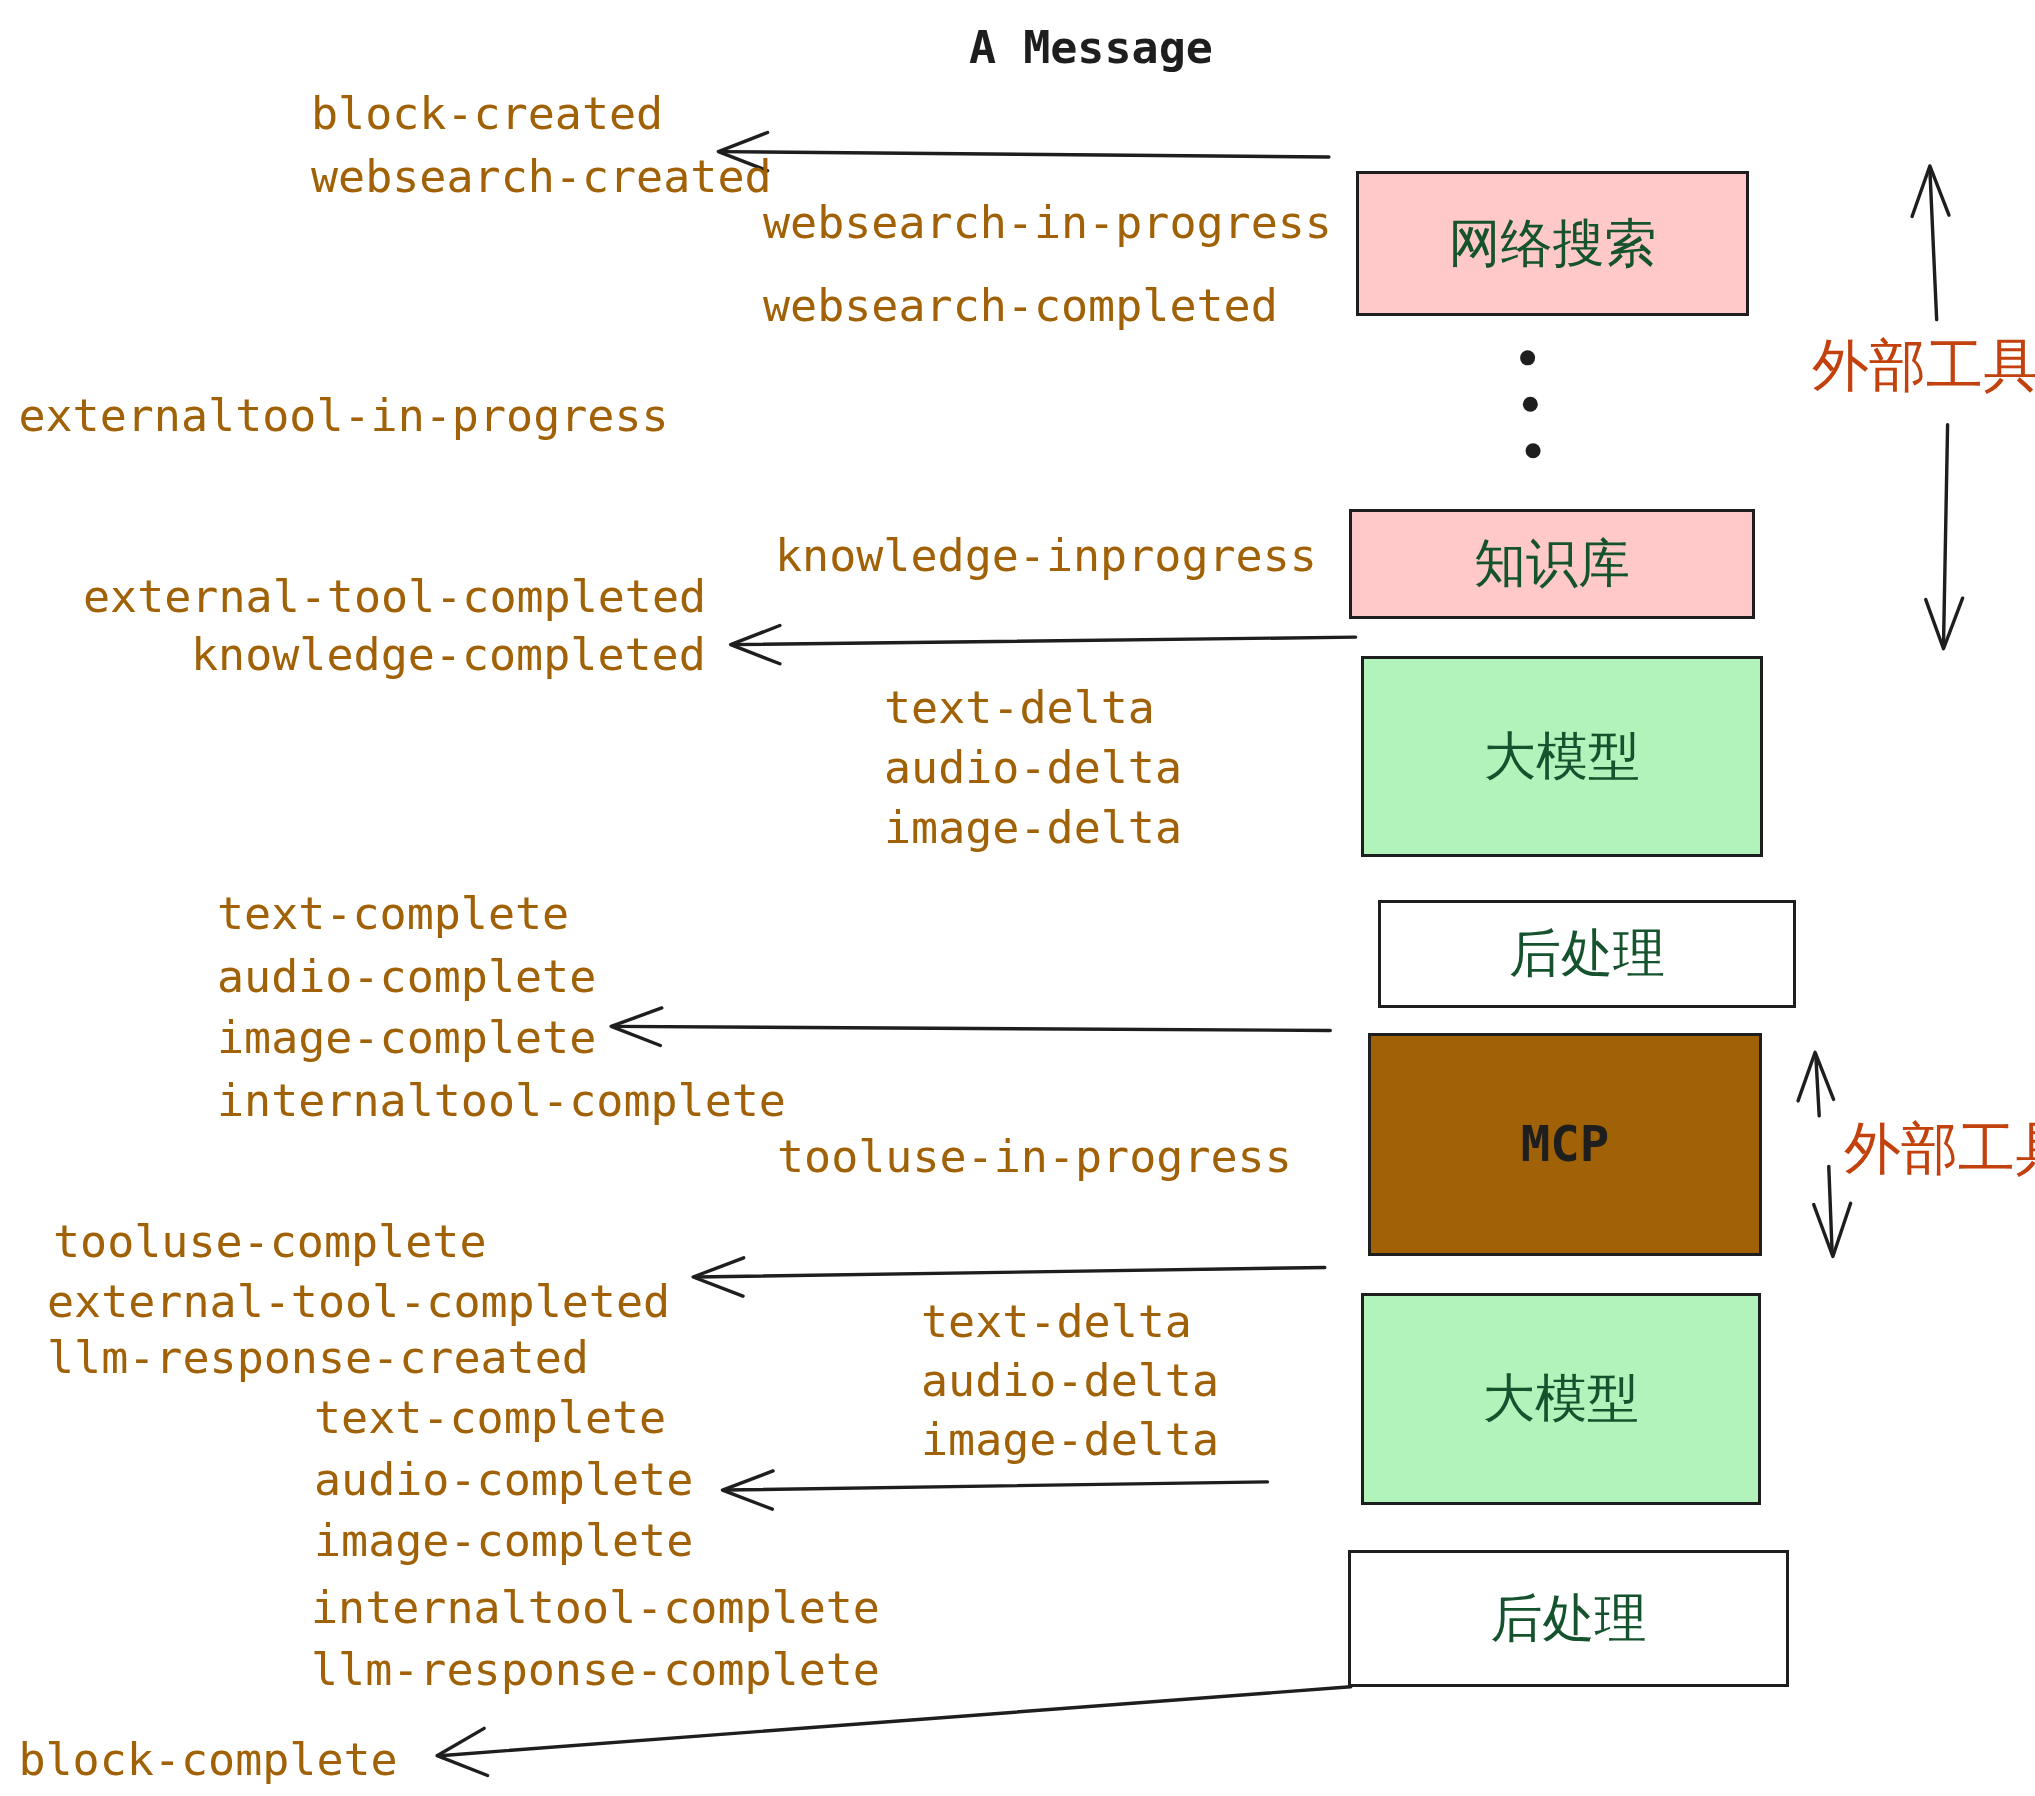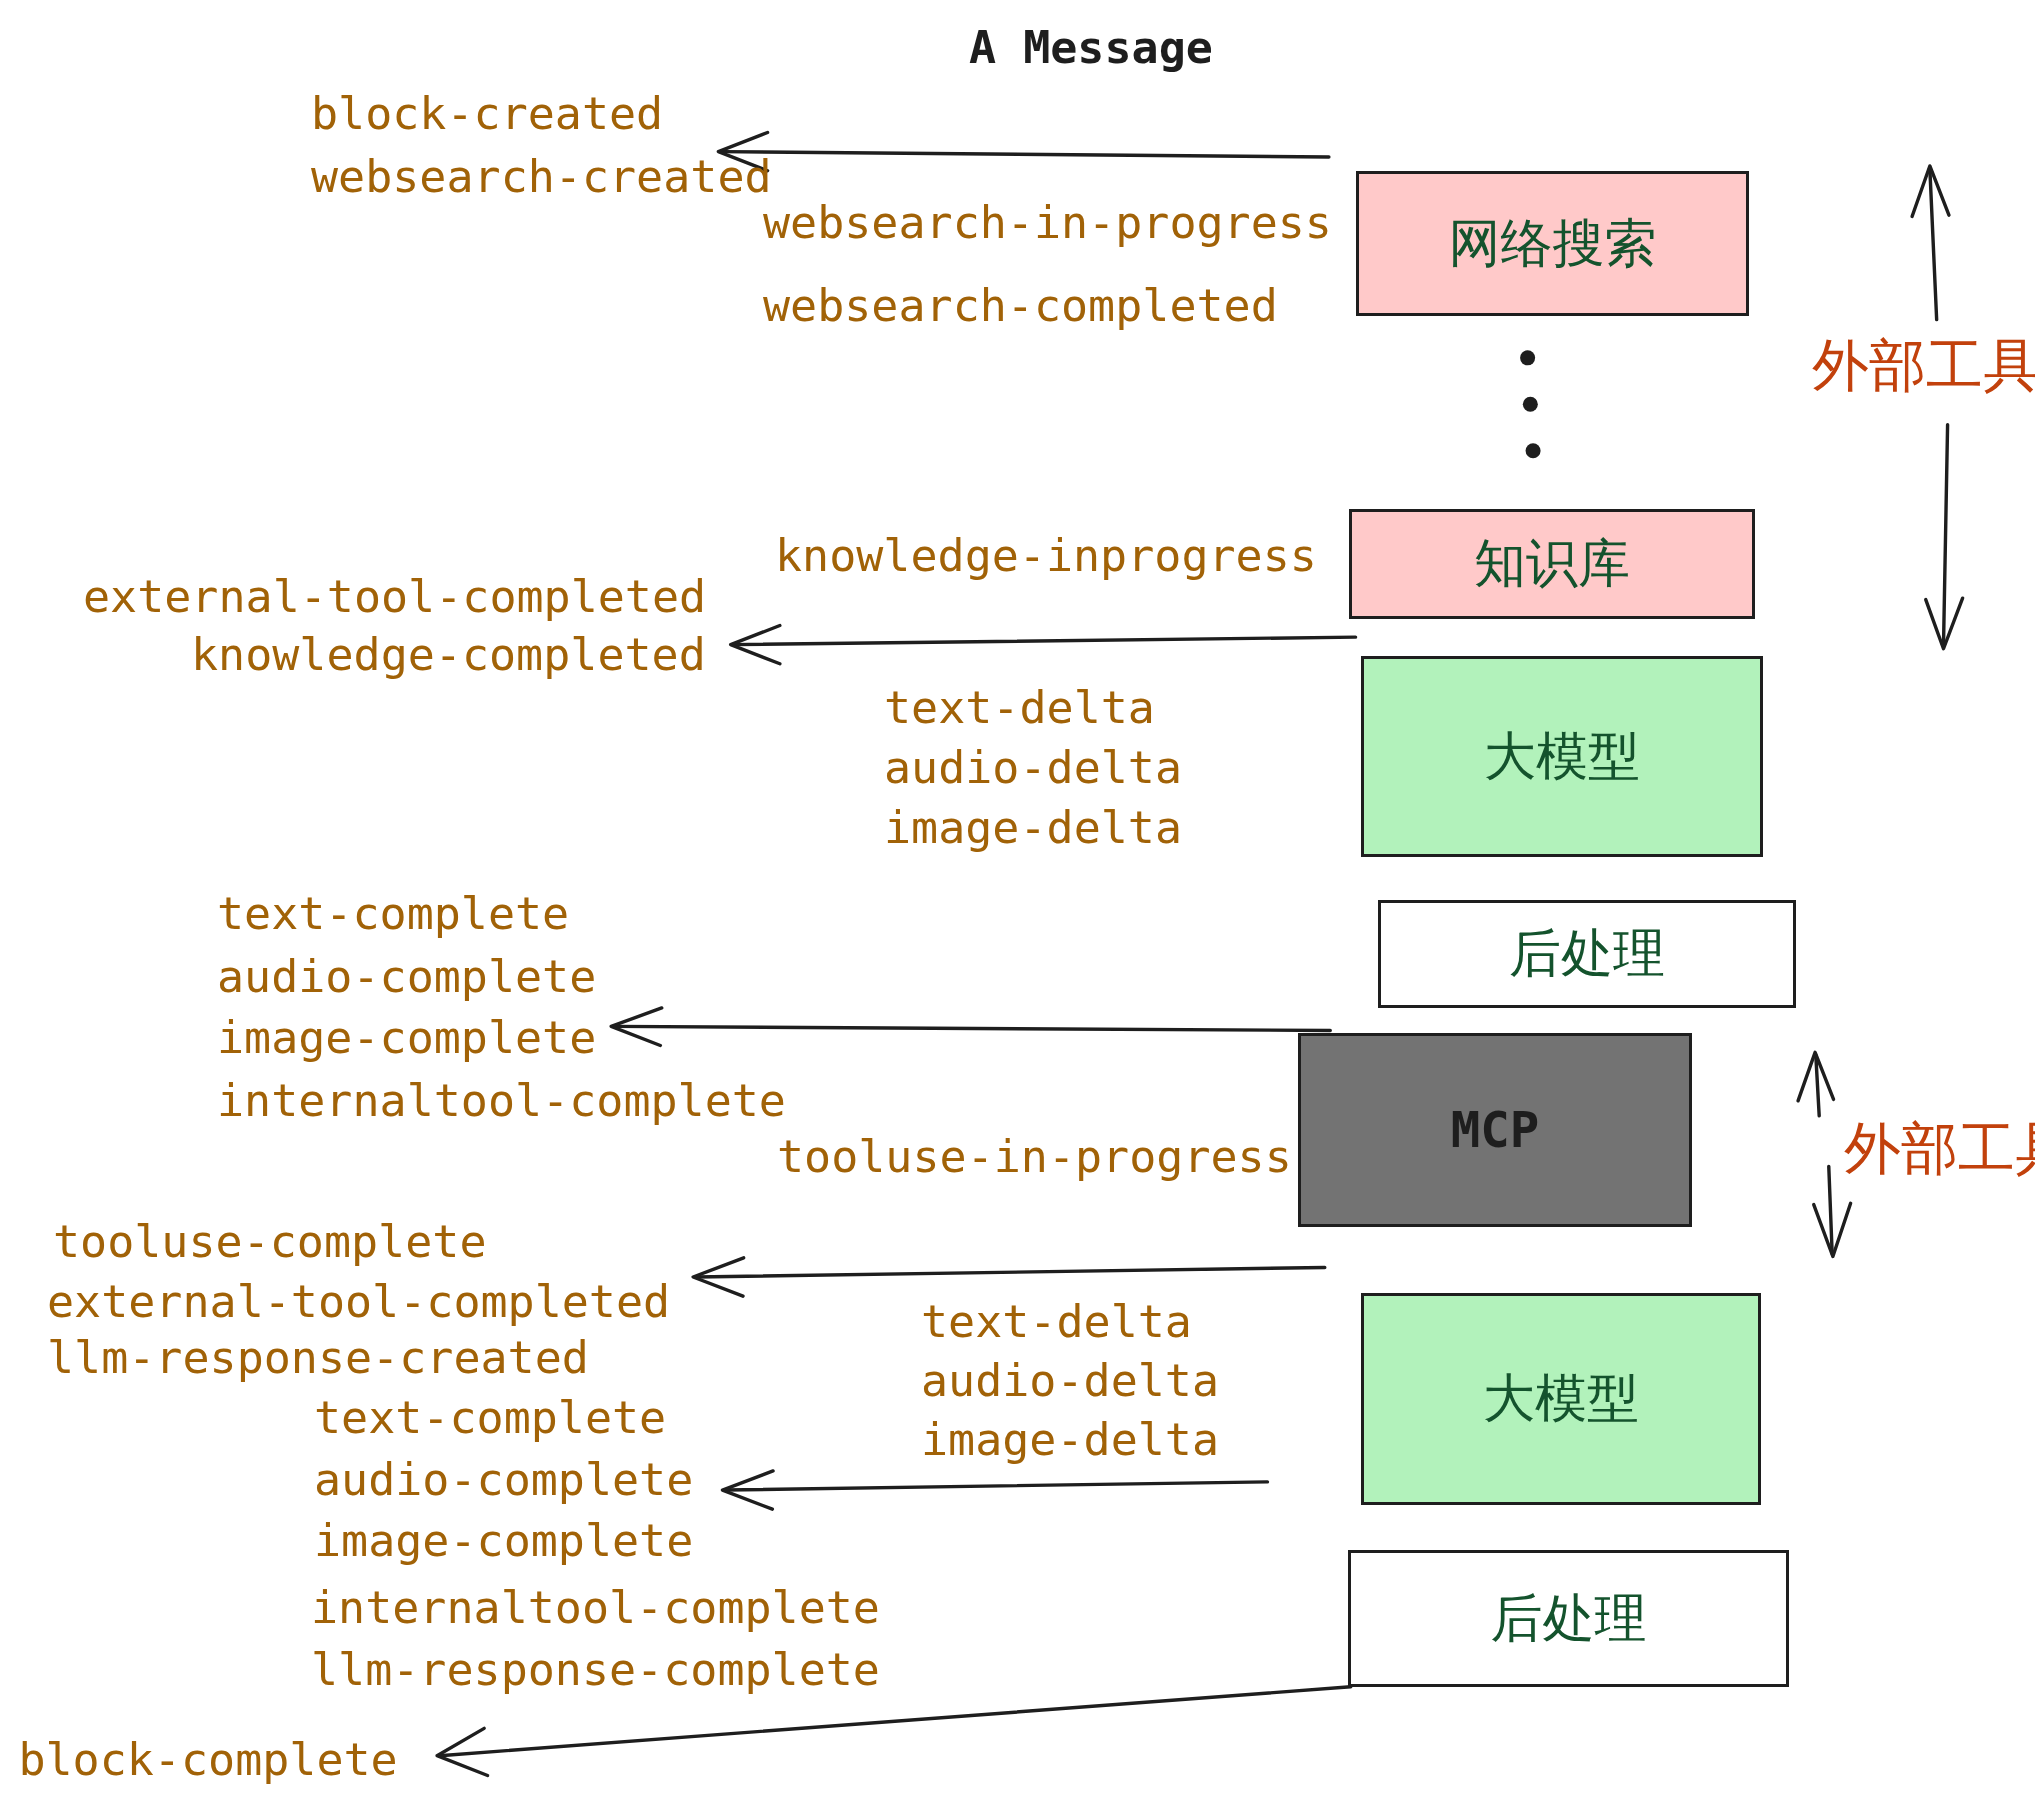--- a/index.html
+++ b/index.html
@@ -59,21 +59,21 @@
   .overlay {
     position: absolute;
     left: 0; top: 0;
     width: 2035px;
     height: 1796px;
   }
   .box-websearch { left: 1356px; top: 171px; width: 393px; height: 145px; background: #ffc9c9; }
   .box-knowledge { left: 1349px; top: 509px; width: 406px; height: 110px; background: #ffc9c9; }
   .box-llm-1     { left: 1361px; top: 656px; width: 402px; height: 201px; background: #b2f2bb; }
   .box-post-1    { left: 1378px; top: 900px; width: 418px; height: 108px; background: #ffffff; }
-  .box-mcp       { left: 1298px; top: 1033px; width: 394px; height: 194px; background: #737373; }
+  .box-mcp       { left: 1368px; top: 1033px; width: 394px; height: 223px; background: #a16207; }
   .box-llm-2     { left: 1361px; top: 1293px; width: 400px; height: 212px; background: #b2f2bb; }
   .box-post-2    { left: 1348px; top: 1550px; width: 441px; height: 137px; background: #ffffff; }
 </style>
 </head>
 <body>
 
 <div class="canvas">
 
   <svg class="overlay" viewBox="0 0 2980 2630" fill="none" stroke="#1e1e1e" stroke-width="5" stroke-linecap="round" stroke-linejoin="round">
     <g>
@@ -144,20 +144,21 @@
     <span class="box-label">大模型</span>
   </div>
   <div class="box box-post-2">
     <span class="box-label">后处理</span>
   </div>
 
   <div class="ev" style="left:311px;top:89px">block-created</div>
   <div class="ev" style="left:311px;top:152px">websearch-created</div>
   <div class="ev" style="left:763px;top:198px">websearch-in-progress</div>
   <div class="ev" style="left:763px;top:281px">websearch-completed</div>
+  <div class="ev" style="left:18.4px;top:391px">externaltool-in-progress</div>
   <div class="ev" style="left:775px;top:531px">knowledge-inprogress</div>
   <div class="ev" style="left:83px;top:572px">external-tool-completed</div>
   <div class="ev" style="left:191px;top:630px">knowledge-completed</div>
   <div class="ev" style="left:884px;top:683px">text-delta</div>
   <div class="ev" style="left:884px;top:743px">audio-delta</div>
   <div class="ev" style="left:884px;top:803px">image-delta</div>
   <div class="ev" style="left:217px;top:889px">text-complete</div>
   <div class="ev" style="left:217px;top:952px">audio-complete</div>
   <div class="ev" style="left:217px;top:1013px">image-complete</div>
   <div class="ev" style="left:217px;top:1076px">internaltool-complete</div>

